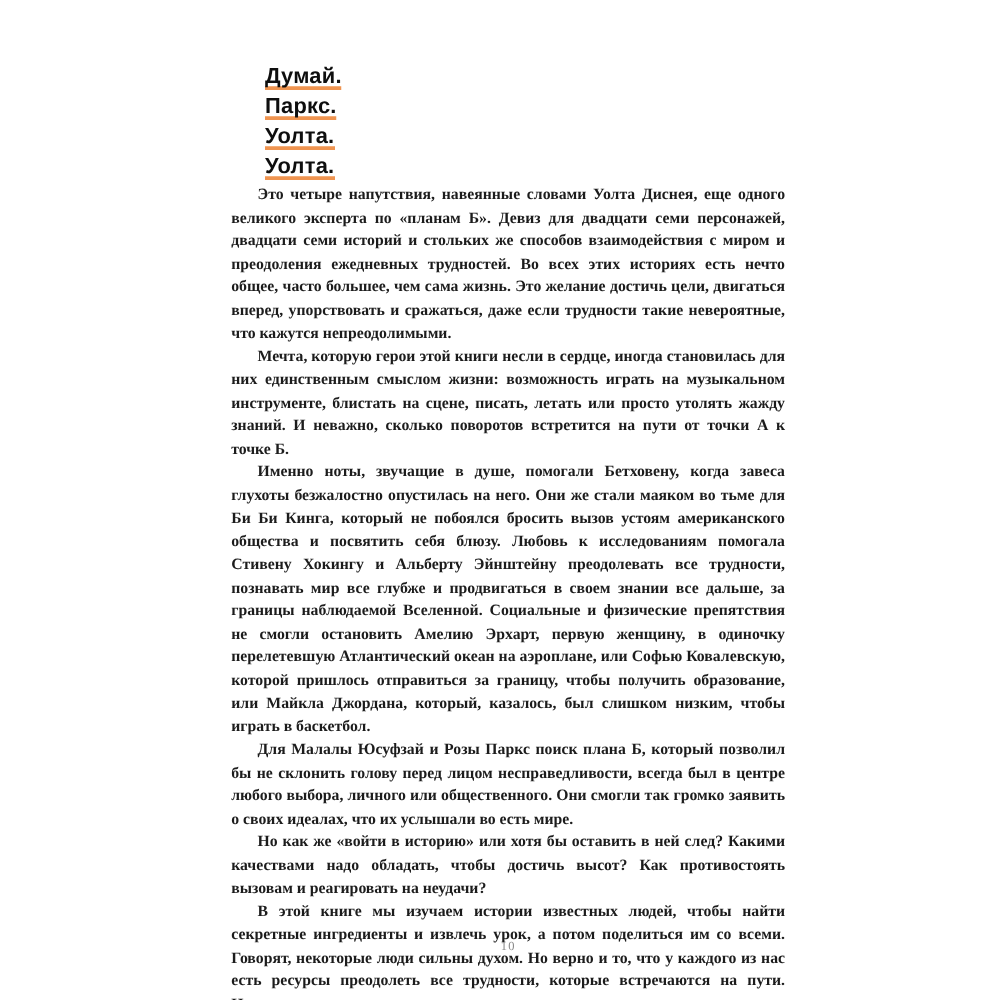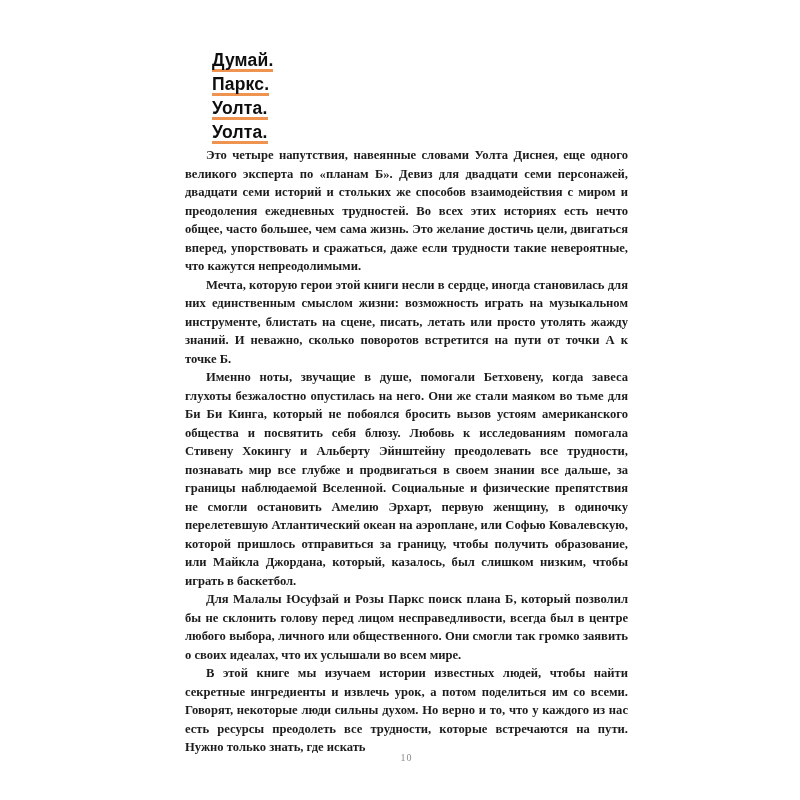--- a/index.html
+++ b/index.html
@@ -74,19 +74,20 @@
     <span class="hline">Думай.</span>
     <span class="hline">Паркс.</span>
     <span class="hline">Уолта.</span>
     <span class="hline">Уолта.</span>
   </div>
 
   <div class="body-text">
     <p>Это четыре напутствия, навеянные словами Уолта Диснея, еще одного великого эксперта по «планам Б». Девиз для двадцати семи персонажей, двадцати семи историй и стольких же способов взаимодействия с миром и преодоления ежедневных трудностей. Во всех этих историях есть нечто общее, часто большее, чем сама жизнь. Это желание достичь цели, двигаться вперед, упорствовать и сражаться, даже если трудности такие невероятные, что кажутся непреодолимыми.</p>
     <p>Мечта, которую герои этой книги несли в сердце, иногда становилась для них единственным смыслом жизни: возможность играть на музыкальном инструменте, блистать на сцене, писать, летать или просто утолять жажду знаний. И неважно, сколько поворотов встретится на пути от точки А к точке Б.</p>
     <p>Именно ноты, звучащие в душе, помогали Бетховену, когда завеса глухоты безжалостно опустилась на него. Они же стали маяком во тьме для Би Би Кинга, который не побоялся бросить вызов устоям американского общества и посвятить себя блюзу. Любовь к исследованиям помогала Стивену Хокингу и Альберту Эйнштейну преодолевать все трудности, познавать мир все глубже и продвигаться в своем знании все дальше, за границы наблюдаемой Вселенной. Социальные и физические препятствия не смогли остановить Амелию Эрхарт, первую женщину, в одиночку перелетевшую Атлантический океан на аэроплане, или Софью Ковалевскую, которой пришлось отправиться за границу, чтобы получить образование, или Майкла Джордана, который, казалось, был слишком низким, чтобы играть в баскетбол.</p>
-    <p>Для Малалы Юсуфзай и Розы Паркс поиск плана Б, который позволил бы не склонить голову перед лицом несправедливости, всегда был в центре любого выбора, личного или общественного. Они смогли так громко заявить о своих идеалах, что их услышали во всем мире.</p>
+    <p>Для Малалы Юсуфзай и Розы Паркс поиск плана Б, который позволил бы не склонить голову перед лицом несправедливости, всегда был в центре любого выбора, личного или общественного. Они смогли так громко заявить о своих идеалах, что их услышали во есть мире.</p>
+    <p>Но как же «войти в историю» или хотя бы оставить в ней след? Какими качествами надо обладать, чтобы достичь высот? Как противостоять вызовам и реагировать на неудачи?</p>
     <p>В этой книге мы изучаем истории известных людей, чтобы найти секретные ингредиенты и извлечь урок, а потом поделиться им со всеми. Говорят, некоторые люди сильны духом. Но верно и то, что у каждого из нас есть ресурсы преодолеть все трудности, которые встречаются на пути. Нужно только знать, где искать</p>
   </div>
 
   <div class="page-number">10</div>
 
 </div>
 
 </body></html>

